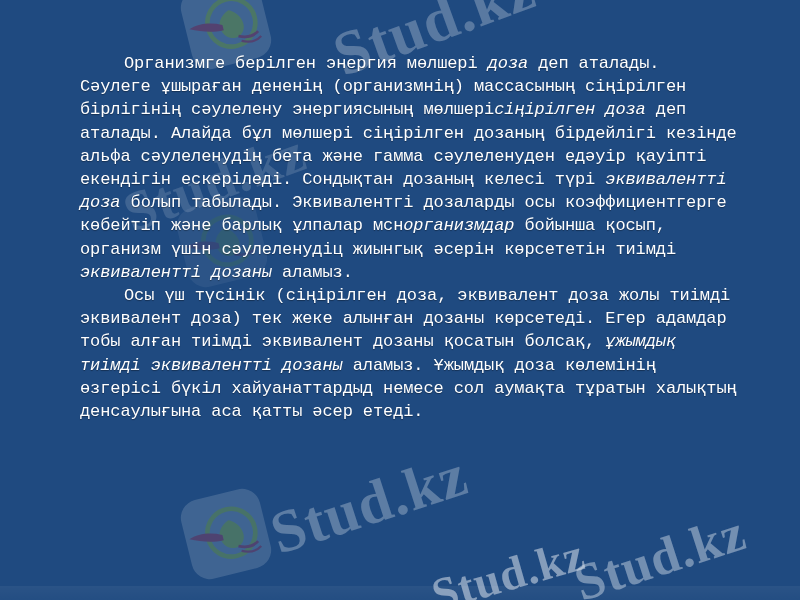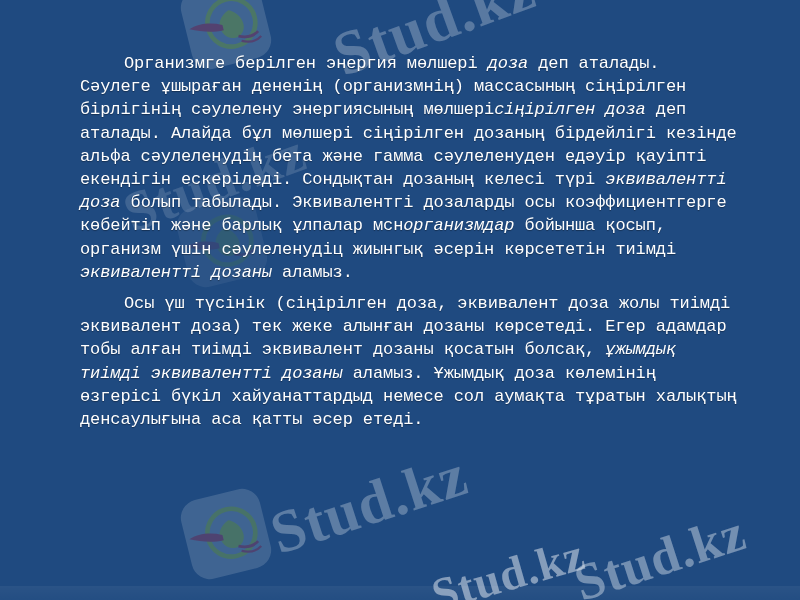--- a/index.html
+++ b/index.html
@@ -105,21 +105,21 @@
     top: 52px;
     width: 660px;
     color: #ffffff;
     font-size: 17px;
     line-height: 23.2px;
     letter-spacing: -0.1px;
     text-shadow: 0 1px 1px rgba(0,0,0,.35);
     font-family: Liberation Mono, monospace;
   }
   .para { margin: 0; text-indent: 44px; }
-  .para + .para { margin-top: 8px; }
+  .para + .para { margin-top: 0; }
   em { font-style: italic; }
 </style>
 </head>
 <body>
 
 <div id="slide">
 
   <div class="bg-base"></div>
   <div class="bg-right-wedge"></div>
   <div class="bg-sweep"></div>

